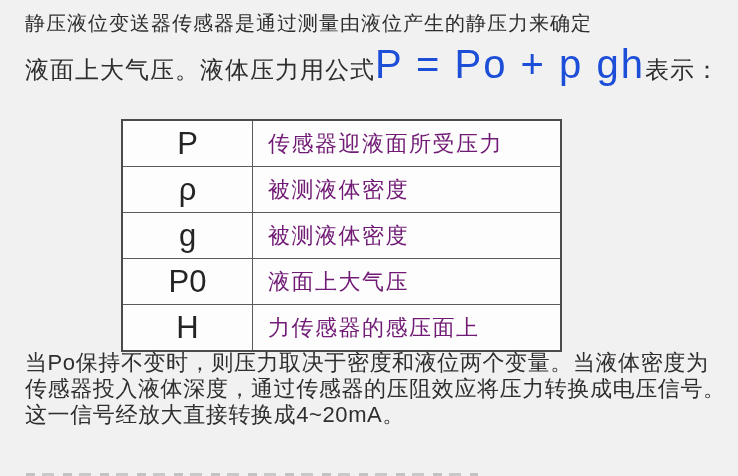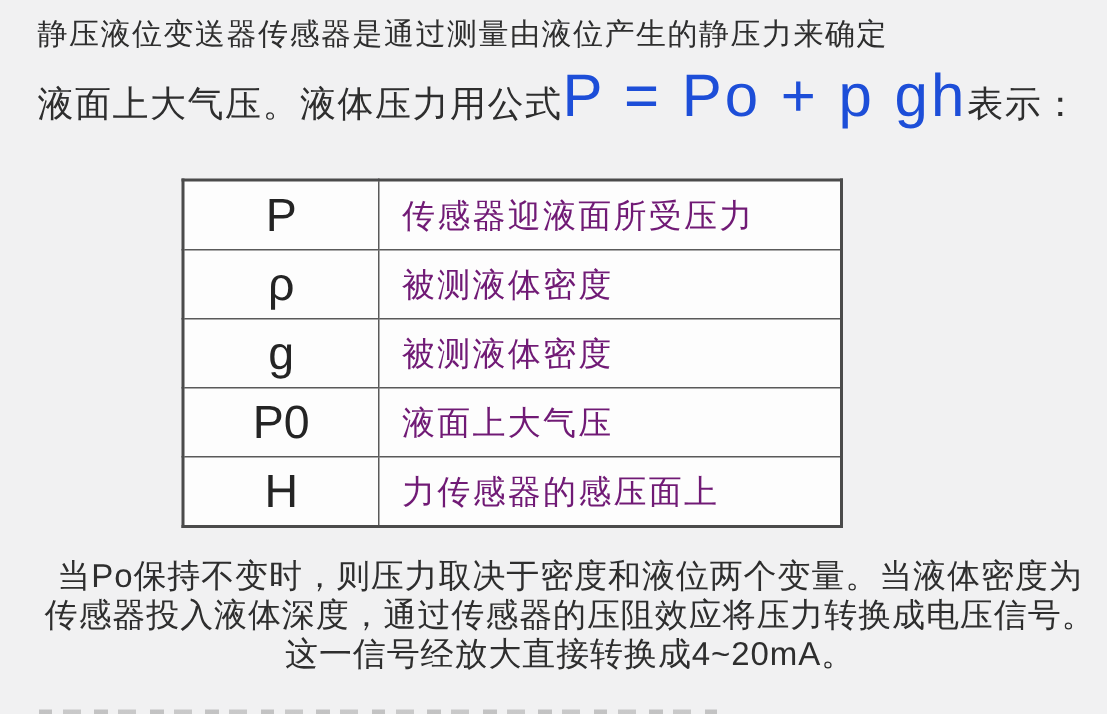--- a/index.html
+++ b/index.html
@@ -46,21 +46,21 @@
     width:127px; text-align:center;
     font-size:31px; color:#242424;
   }
   .symbol-table td.desc {
     padding-left:15px;
     font-size:22px; letter-spacing:1.5px; color:#701a75;
     white-space:nowrap;
   }
   
   .body-par {
-    position:absolute; left:25px; top:371px; width:710px;text-align:center;
+    position:absolute; left:25px; top:350px; width:710px;
   }
   .body-par .bline {
     font-size:22px; line-height:25.8px; letter-spacing:0.6px;
     white-space:nowrap;
   }
   
   .clipped-remnant {
     position:absolute; left:26px; top:473px;
     width:452px; height:3px;
     background:repeating-linear-gradient(90deg,

